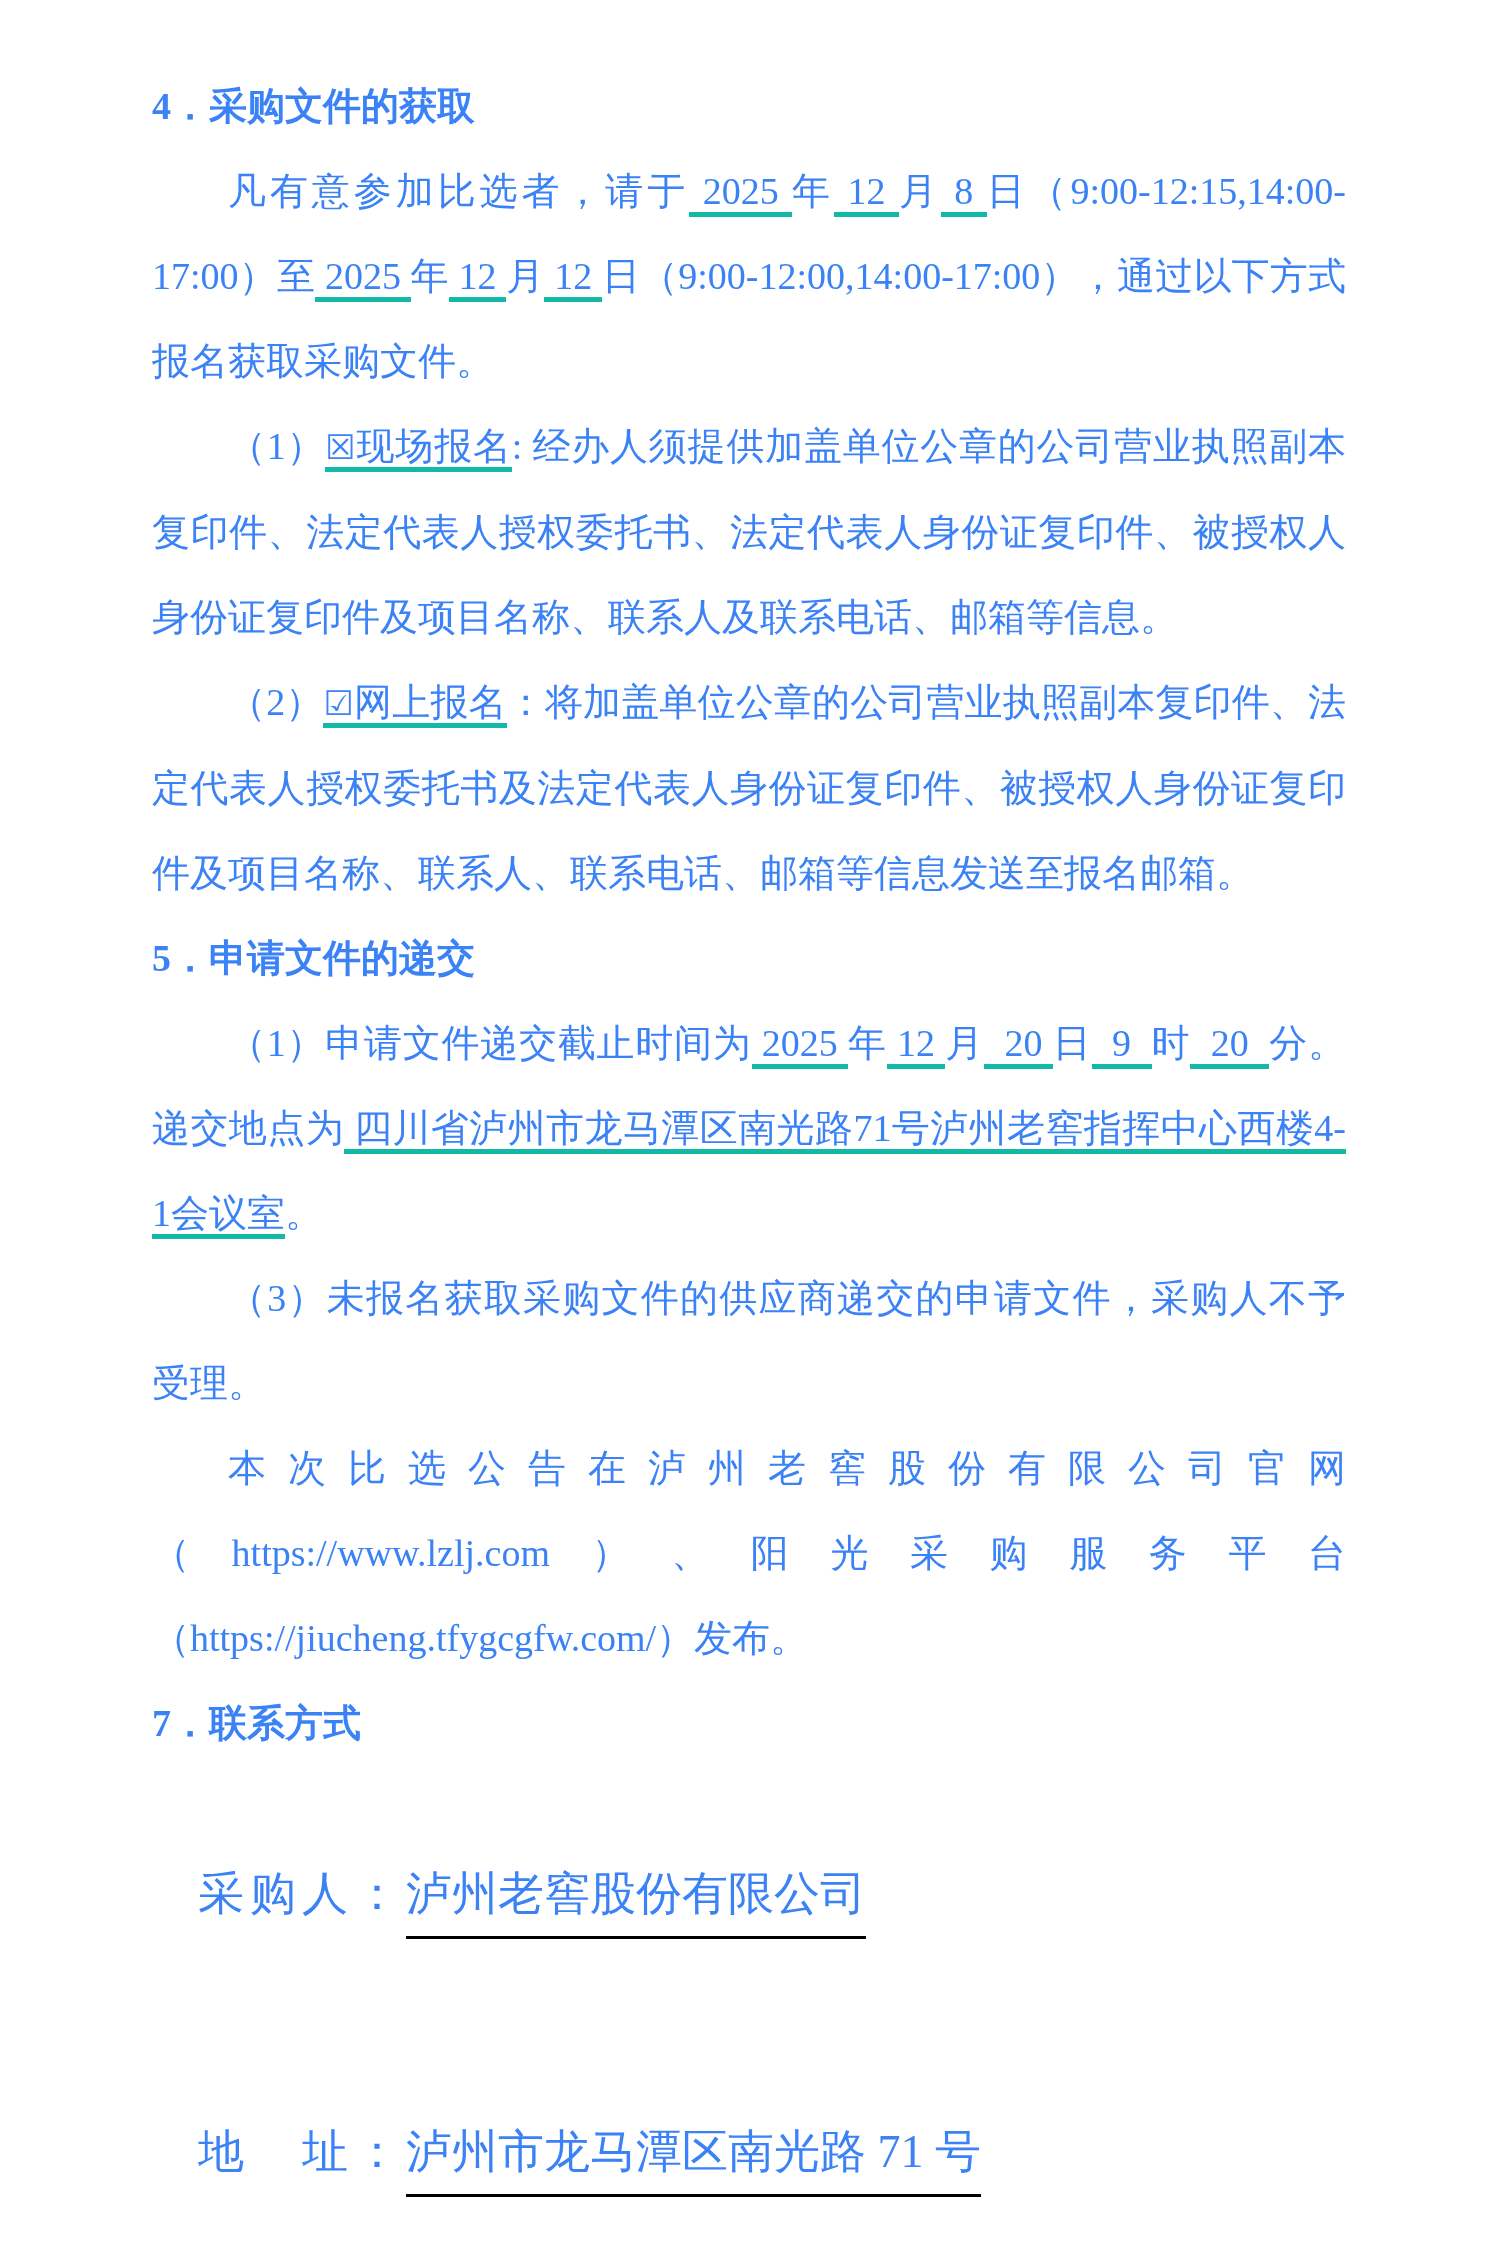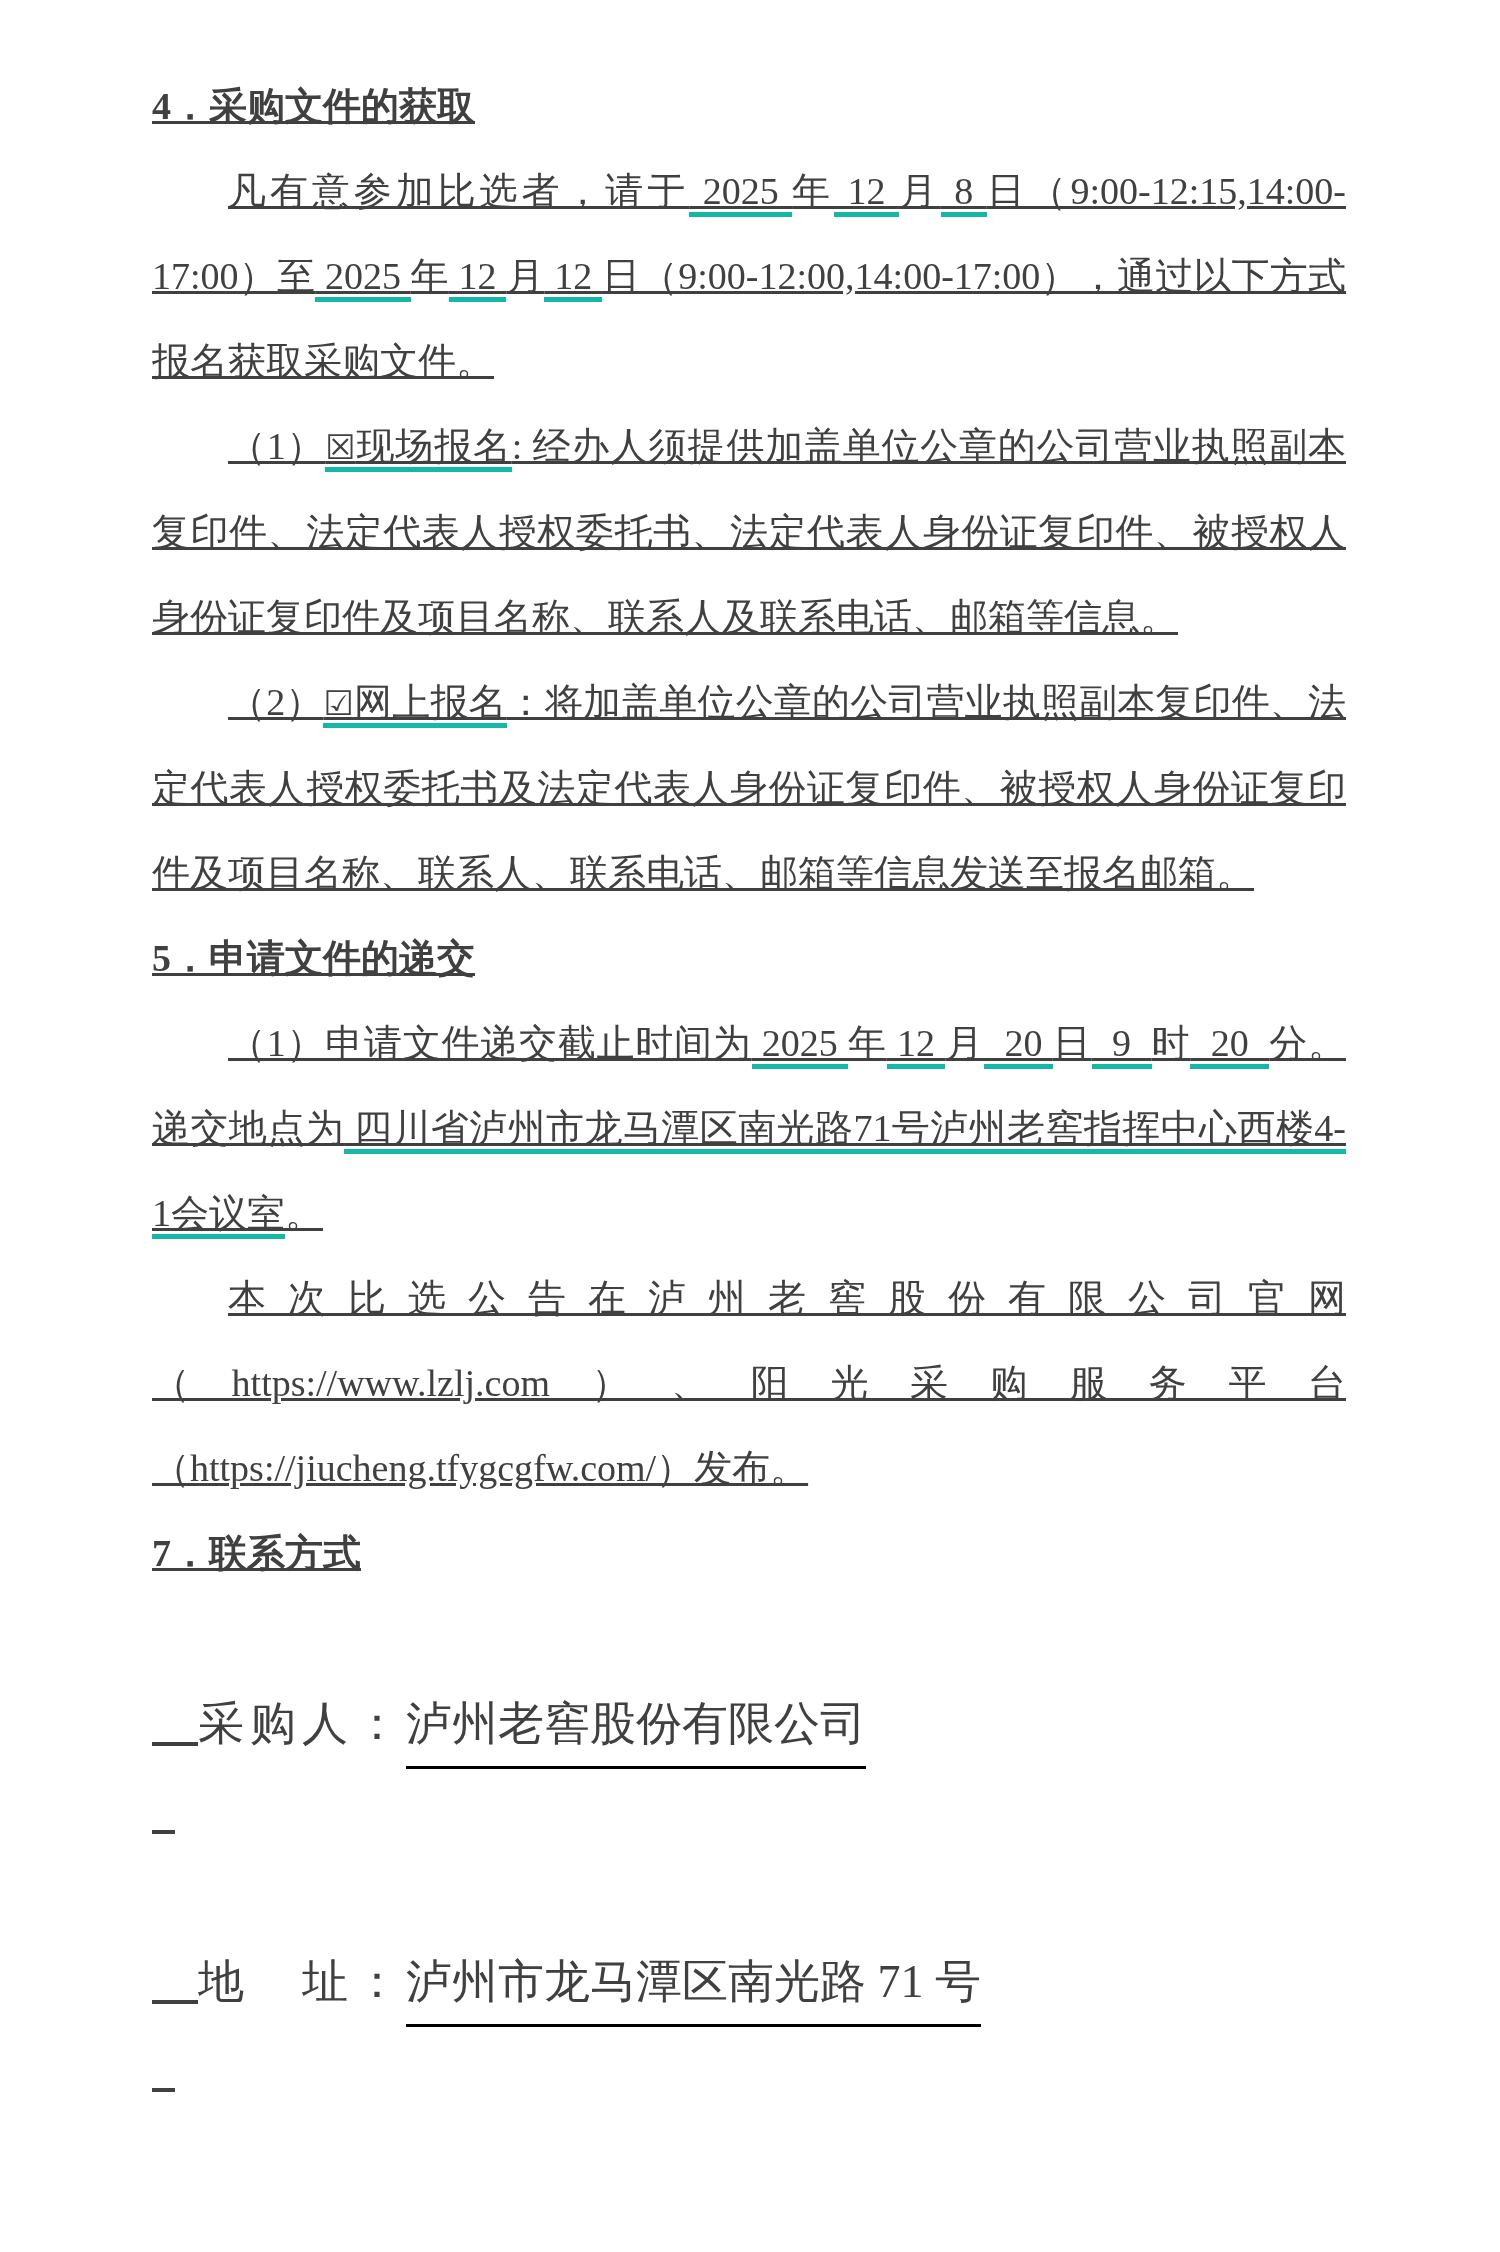--- a/index.html
+++ b/index.html
@@ -2,26 +2,25 @@
 <html lang="zh"><head>
 <meta charset="utf-8">
 <style>
   html,body { margin:0; padding:0; background:#ffffff; }
   .page {
     position: relative;
     width: 1352px;
     height: 2252px;
     margin: 0 auto;
     background: #ffffff;
-    color: #404040;
+    color: #3b82f6;
     box-sizing: border-box;
     padding: 64px 80px 0 78px;
     font-family: "Liberation Serif", "DejaVu Serif", serif;
     overflow: hidden;
-    text-decoration: underline;
   }
   .section-heading {
     font-size: 38px;
     font-weight: bold;
     line-height: 85px;
     margin: 0;
     font-family: "Liberation Serif", "DejaVu Serif", serif;
   }
   .body-para {
     font-size: 38px;
@@ -58,20 +57,21 @@
 
   <p class="body-para indent"><span>（1）</span><span class="u checkbox">☒</span><span class="u">现场报名</span><span>: 经办人须提供加盖单位公章的公司营业执照副本复印件、法定代表人授权委托书、法定代表人身份证复印件、被授权人身份证复印件及项目名称、联系人及联系电话、邮箱等信息。</span></p>
 
   <p class="body-para indent"><span>（2）</span><span class="u checkbox">☑</span><span class="u">网上报名</span><span>：将加盖单位公章的公司营业执照副本复印件、法定代表人授权委托书及法定代表人身份证复印件、被授权人身份证复印件及项目名称、联系人、联系电话、邮箱等信息发送至报名邮箱。</span></p>
 
   <h2 class="section-heading">5．申请文件的递交</h2>
 
   <p class="body-para indent"><span>（1）申请文件递交截止时间为</span><span class="u"> 2025 </span><span>年</span><span class="u"> 12 </span><span>月</span><span class="u">  20 </span><span>日</span><span class="u">  9  </span><span>时</span><span class="u">  20  </span><span>分。递交地点为</span><span class="u"> 四川省泸州市龙马潭区南光路71号泸州老窖指挥中心西楼4-1会议室</span><span>。</span></p>
 
 
+  <p class="body-para indent"><span>（3）未报名获取采购文件的供应商递交的申请文件，采购人不予受理。</span></p>
 
 
   <p class="body-para indent"><span>本次比选公告在泸州老窖股份有限公司官网（https://www.lzlj.com）、阳光采购服务平台（https://jiucheng.tfygcgfw.com/）发布。</span></p>
 
   <h2 class="section-heading">7．联系方式</h2>
 
   <p class="contact-row">
     <span class="contact-label">采购人：</span><span class="contact-value">泸州老窖股份有限公司</span>
   </p>
 

